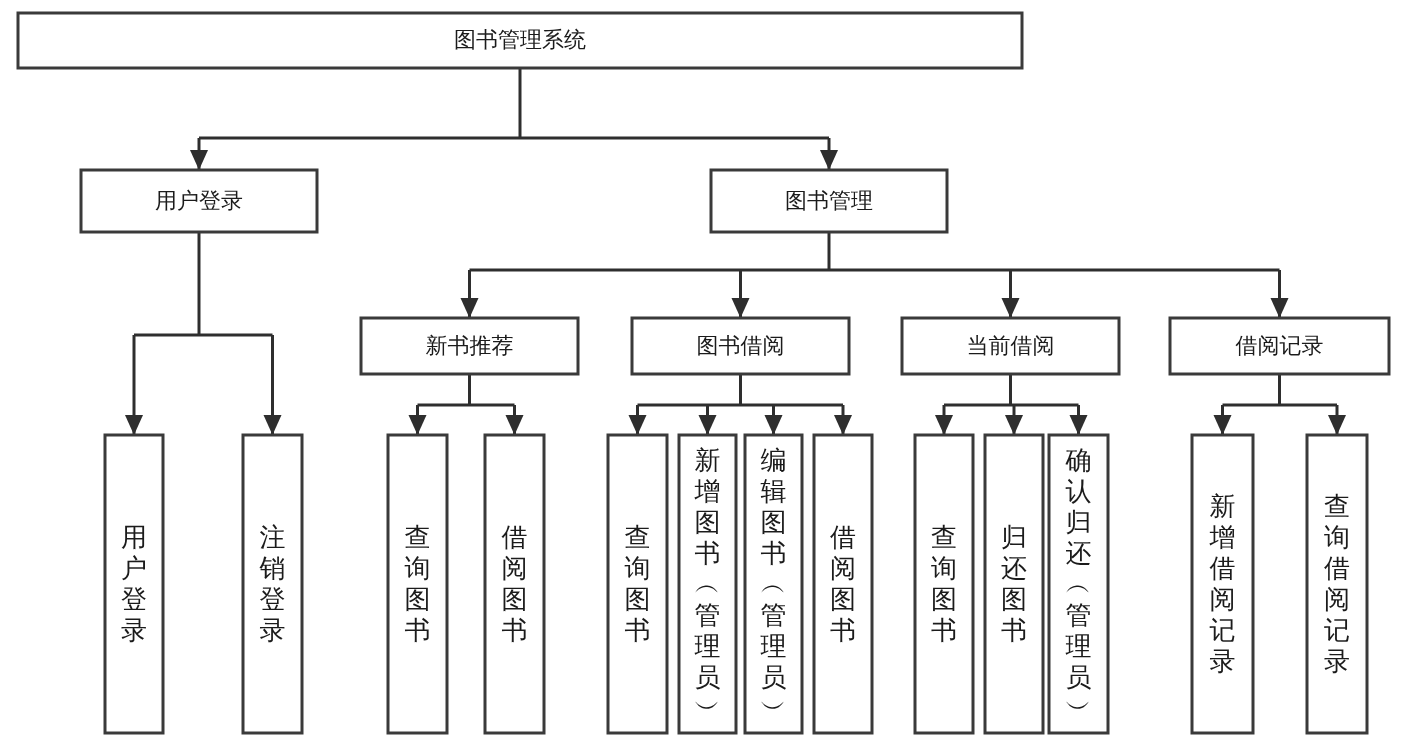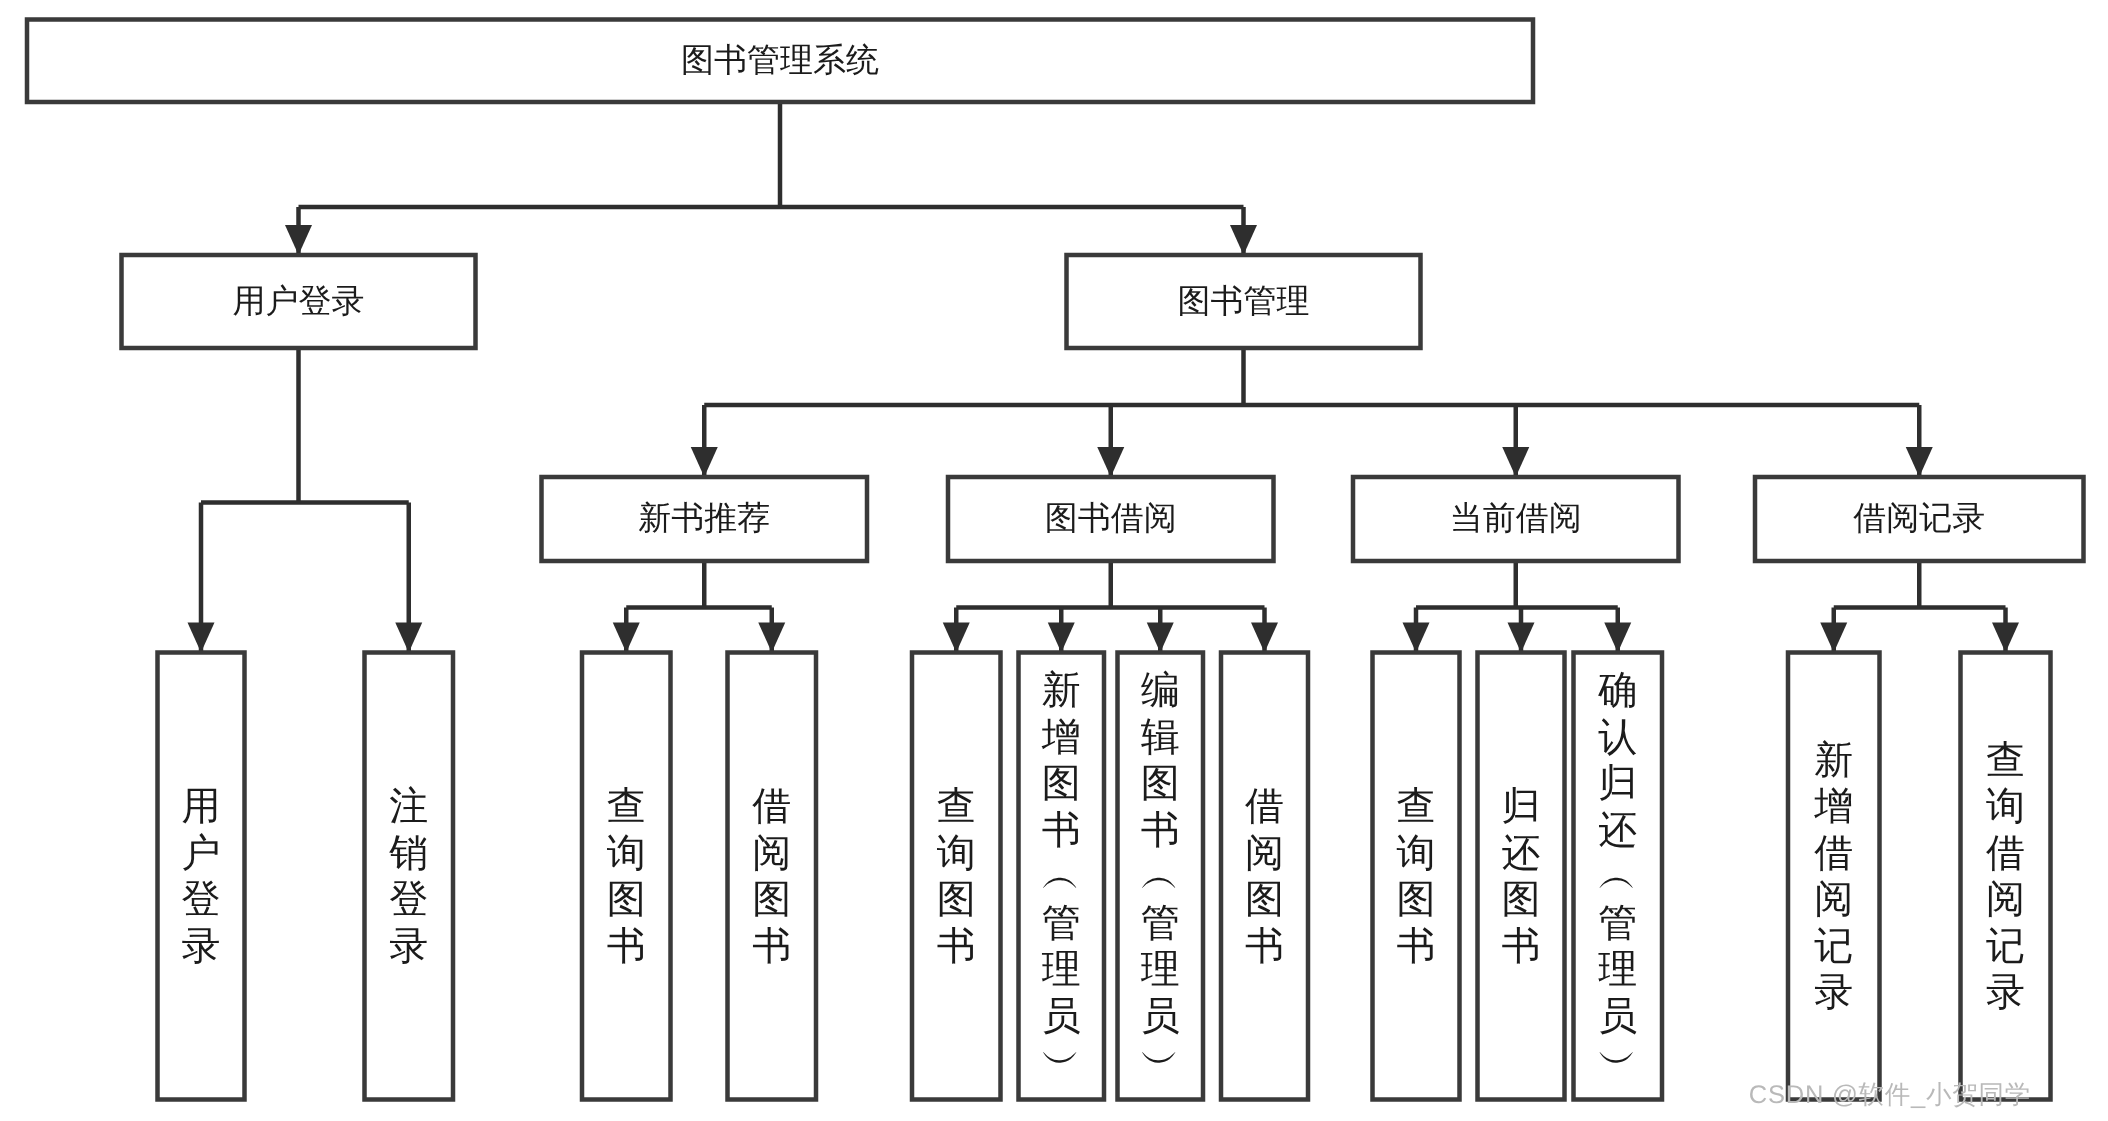--- a/index.html
+++ b/index.html
@@ -200,14 +200,13 @@
         <g>
           <rect x="1192" y="435" width="61" height="298" class="node-rect"></rect>
           <text x="1222.5" y="515.18" class="node-label-vert"><tspan x="1222.5" dy="0">新</tspan><tspan x="1222.5" dy="31">增</tspan><tspan x="1222.5" dy="31">借</tspan><tspan x="1222.5" dy="31">阅</tspan><tspan x="1222.5" dy="31">记</tspan><tspan x="1222.5" dy="31">录</tspan></text>
         </g>
         <g>
           <rect x="1307" y="435" width="60" height="298" class="node-rect"></rect>
           <text x="1337" y="515.18" class="node-label-vert"><tspan x="1337" dy="0">查</tspan><tspan x="1337" dy="31">询</tspan><tspan x="1337" dy="31">借</tspan><tspan x="1337" dy="31">阅</tspan><tspan x="1337" dy="31">记</tspan><tspan x="1337" dy="31">录</tspan></text>
         </g>
       </g>
   </svg>
-  <div class="watermark">CSDN @软件_小贺同学</div>
 </div>
 
 </body></html>

